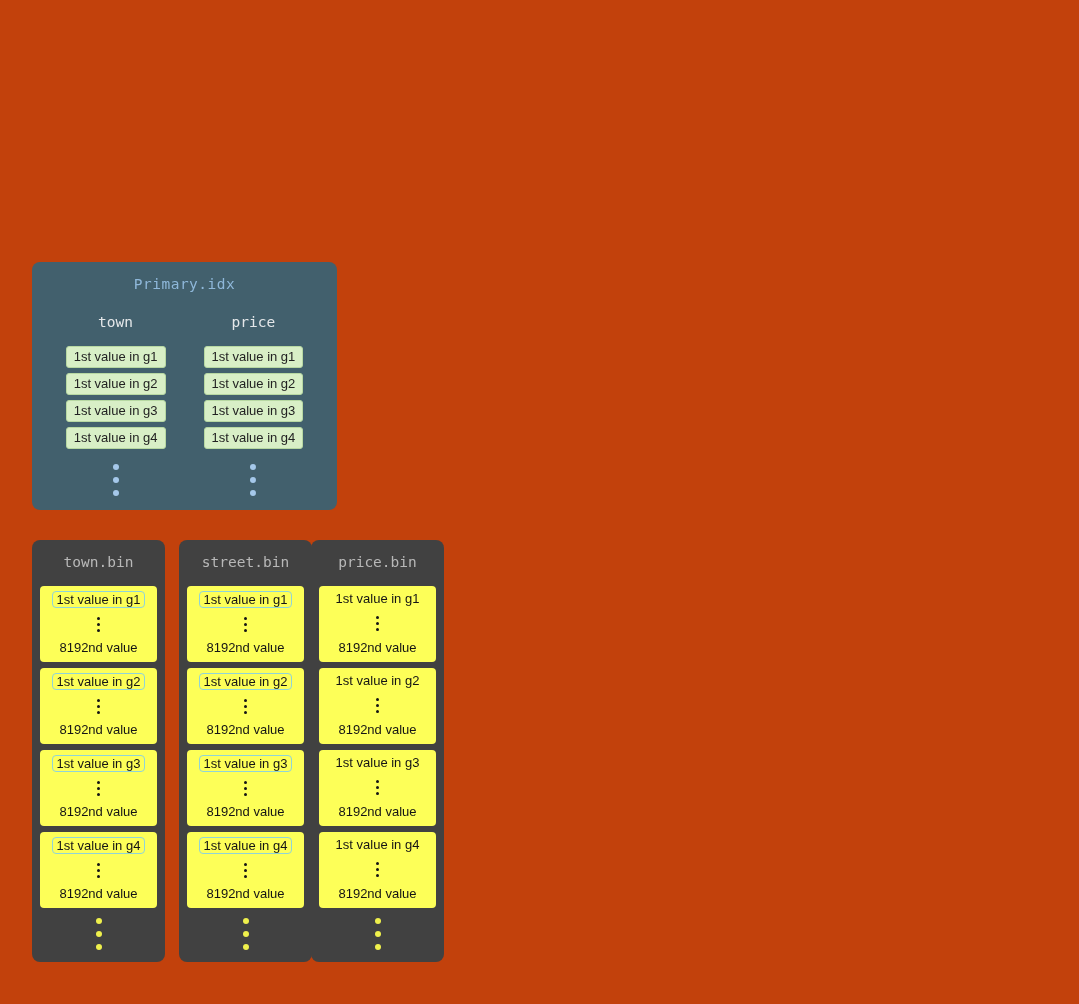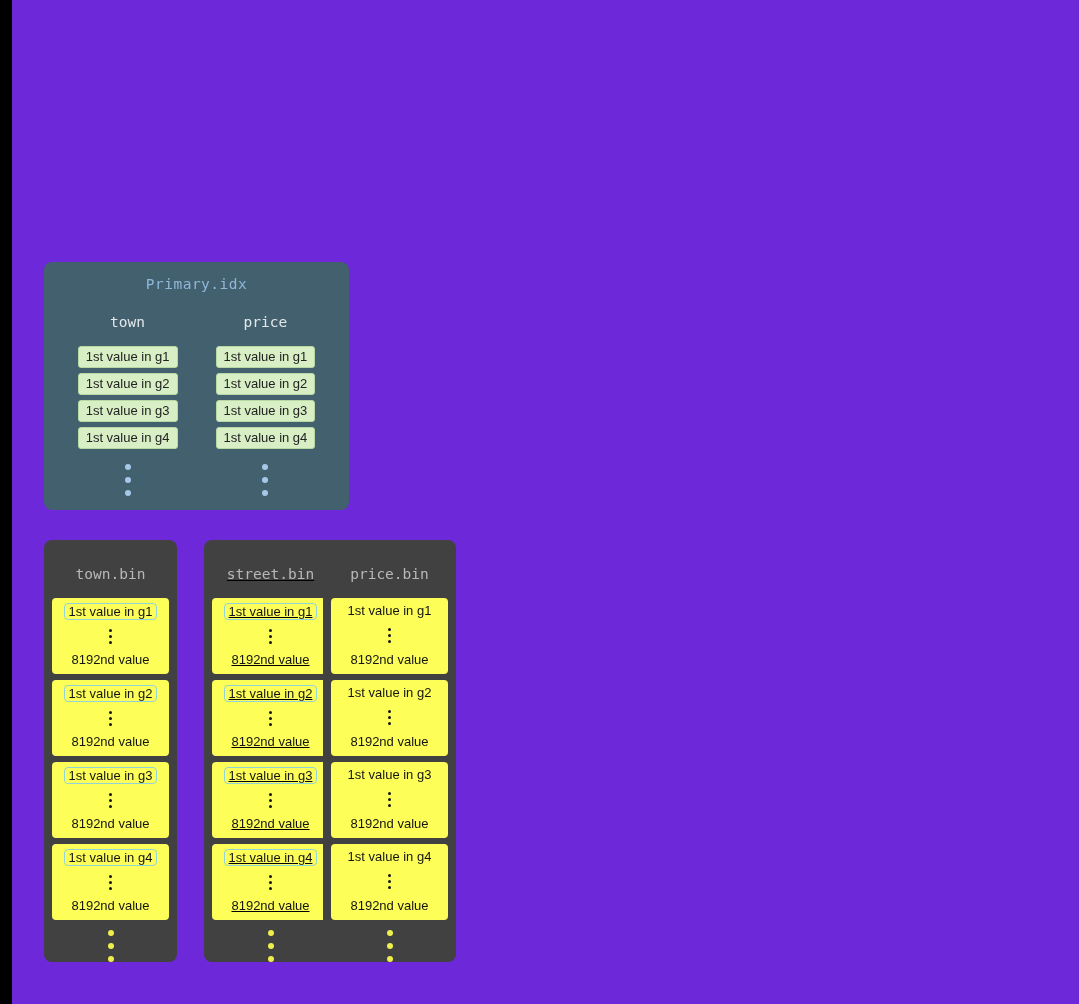--- a/index.html
+++ b/index.html
@@ -2,21 +2,21 @@
 <html><head>
 <meta charset="utf-8">
 <style>
   * { box-sizing: border-box; margin: 0; padding: 0; }
   html, body { background: #000; }
   body {
     width: 1079px; height: 1004px;
     position: relative; overflow: hidden;
     font-family: "Liberation Sans", sans-serif;
   }
-  .canvas { position: absolute; inset: 0; background: #6d28d9; margin-left: 12px; }
+  .canvas { position: absolute; inset: 0; background: #c2410c; }
 
   
   .primary-panel {
     position: absolute; left: 32px; top: 262px;
     width: 305px; height: 248px;
     background: #42606d; border-radius: 8px;
   }
   .primary-title {
     margin-top: 14px; text-align: center;
     font-family: "DejaVu Sans Mono", monospace;
@@ -38,24 +38,24 @@
   .vdots { display: flex; flex-direction: column; align-items: center; gap: 7px; margin-top: 10px; }
   .vdots .dot { width: 6px; height: 6px; border-radius: 50%; }
   .vdots.blue .dot { background: #a5c8ea; }
   .vdots.yellow .dot { background: #eff04c; }
 
   
   .bin-panel {
     position: absolute; top: 540px;
     width: 133px; height: 422px;
     background: #414141; border-radius: 8px;
-    padding-top: 25px;
+    padding-top: 13px;
   }
   .bin-town   { left: 32px; }
-  .bin-street { left: 192px; text-decoration: underline; }
+  .bin-street { left: 179px; }
   .bin-price  { left: 311px; }
   .bin-title {
     text-align: center;
     font-family: "DejaVu Sans Mono", monospace;
     font-size: 14.5px; line-height: 18px; color: #b8b8b8;
     margin-bottom: 15px;
   }
   .granule {
     width: 117px; height: 76px; margin: 0 auto 6px;
     background: #fdff58; border-radius: 4px;

